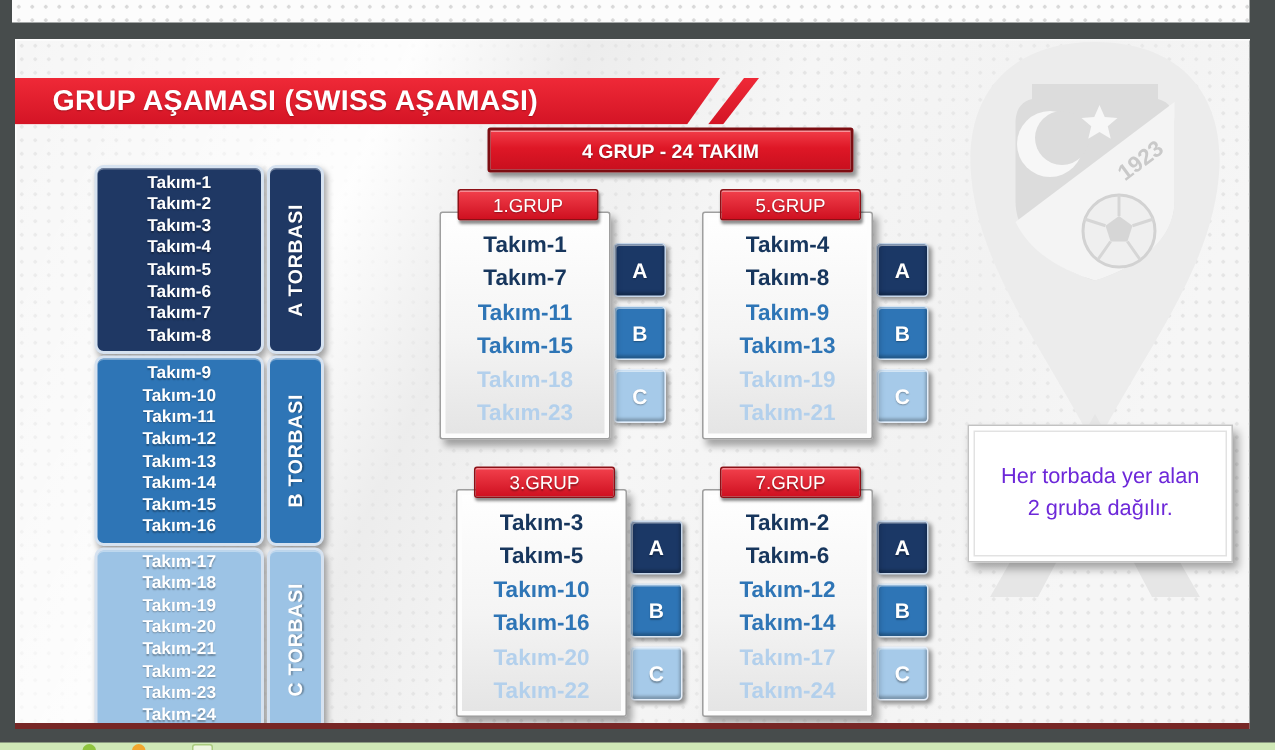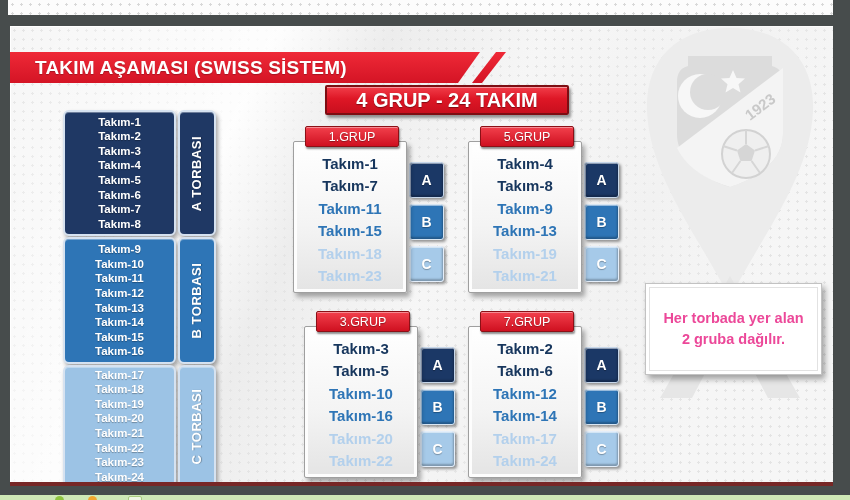--- a/index.html
+++ b/index.html
@@ -58,21 +58,21 @@
     position:absolute;left:462px;top:26px;width:34px;height:31px;z-index:4;
     background:linear-gradient(180deg,#ef2937,#d41425);
     clip-path:polygon(24px 0,34px 0,10px 100%,0 100%);
   }
   
   .big-banner{
     position:absolute;left:315px;top:59px;width:240px;height:26px;z-index:4;
     background:linear-gradient(180deg,#f23d49 0%,#de1726 45%,#c90f1e 100%);
     border:2px solid #7d0d12;border-radius:2px;
     display:flex;align-items:center;justify-content:center;
-    color:#fff;font-weight:bold;font-size:20px;
+    color:#fff;font-weight:bold;font-size:13px;
     text-shadow:0 1px 1px rgba(0,0,0,.4);
     box-shadow:inset 0 1px 0 rgba(255,255,255,.45),2px 3px 3px rgba(0,0,0,.4);
   }
   
   .pot,.potlabel{
     position:absolute;border-radius:6px;border:2px solid #d6e2f0;
     box-shadow:inset 0 1px 0 rgba(255,255,255,.35),2px 3px 4px rgba(0,0,0,.35);
   }
   .pot{display:flex;flex-direction:column;justify-content:center;align-items:center;}
   .pot span{color:#fff;font-weight:bold;font-size:11.5px;line-height:14.6px;
@@ -128,21 +128,21 @@
   .badge.bc{top:120px;background:#a6cae9;border:1px solid #e4eefa;}
   
   .logo-wrap{position:absolute;left:620px;top:0;width:200px;height:430px;z-index:0;}
   
   .note{
     position:absolute;left:635px;top:257px;width:175px;height:90px;z-index:5;
     background:#ffffff;border:1px solid #c2c2c2;
     box-shadow:inset 0 0 0 3px #ffffff,inset 0 0 0 4px #e2e2e2,3px 4px 6px rgba(0,0,0,.35);
     display:flex;flex-direction:column;align-items:center;justify-content:center;
   }
-  .note span{color:#ec4899;font-weight:bold;font-size:14.5px;line-height:21px;white-space:nowrap;}
+  .note span{color:#6d28d9;font-weight:normal;font-size:14.5px;line-height:21px;white-space:nowrap;}
 </style>
 </head>
 <body>
 
 <div class="prev-slide"></div>
 
 <div class="slide">
   <div class="dots"></div>
   <div class="stripes"></div>
 
@@ -156,21 +156,21 @@
       <circle cx="78" cy="66" r="18" fill="#dcdcdc"></circle>
       <path d="M103,44 l3.5,8 8.5,.6 -6.5,5.6 2,8.3 -7.5,-4.5 -7.5,4.5 2,-8.3 -6.5,-5.6 8.5,-.6 Z" fill="#f7f7f7"></path>
       <text x="120" y="95" transform="rotate(-37 120 95)" fill="#c9c9c9" font-size="15" font-weight="bold" font-family="Liberation Sans, sans-serif">1923</text>
       <circle cx="116" cy="128" r="24" fill="#efefef" stroke="#d2d2d2" stroke-width="2"></circle>
       <path d="M116,118 l9,6.5 -3.4,10.5 -11.2,0 -3.4,-10.5 Z" fill="#d6d6d6"></path>
       <path d="M116,118 L116,104 M125,124.5 L139,120 M121.6,135 L130,147 M110.4,135 L102,147 M107,124.5 L93,120" stroke="#d6d6d6" stroke-width="2" fill="none"></path>
     </svg>
   </div>
 
   <div class="title-banner">
-    <span>TAKIM AŞAMASI (SWISS SİSTEM)</span>
+    <span>GRUP AŞAMASI (SWISS AŞAMASI)</span>
   </div>
   <div class="title-slash"></div>
 
   <div class="big-banner">4 GRUP - 24 TAKIM</div>
 
   <div class="pot a bg-a">
     <span>Takım-1</span>
     <span>Takım-2</span>
     <span>Takım-3</span>
     <span>Takım-4</span>

